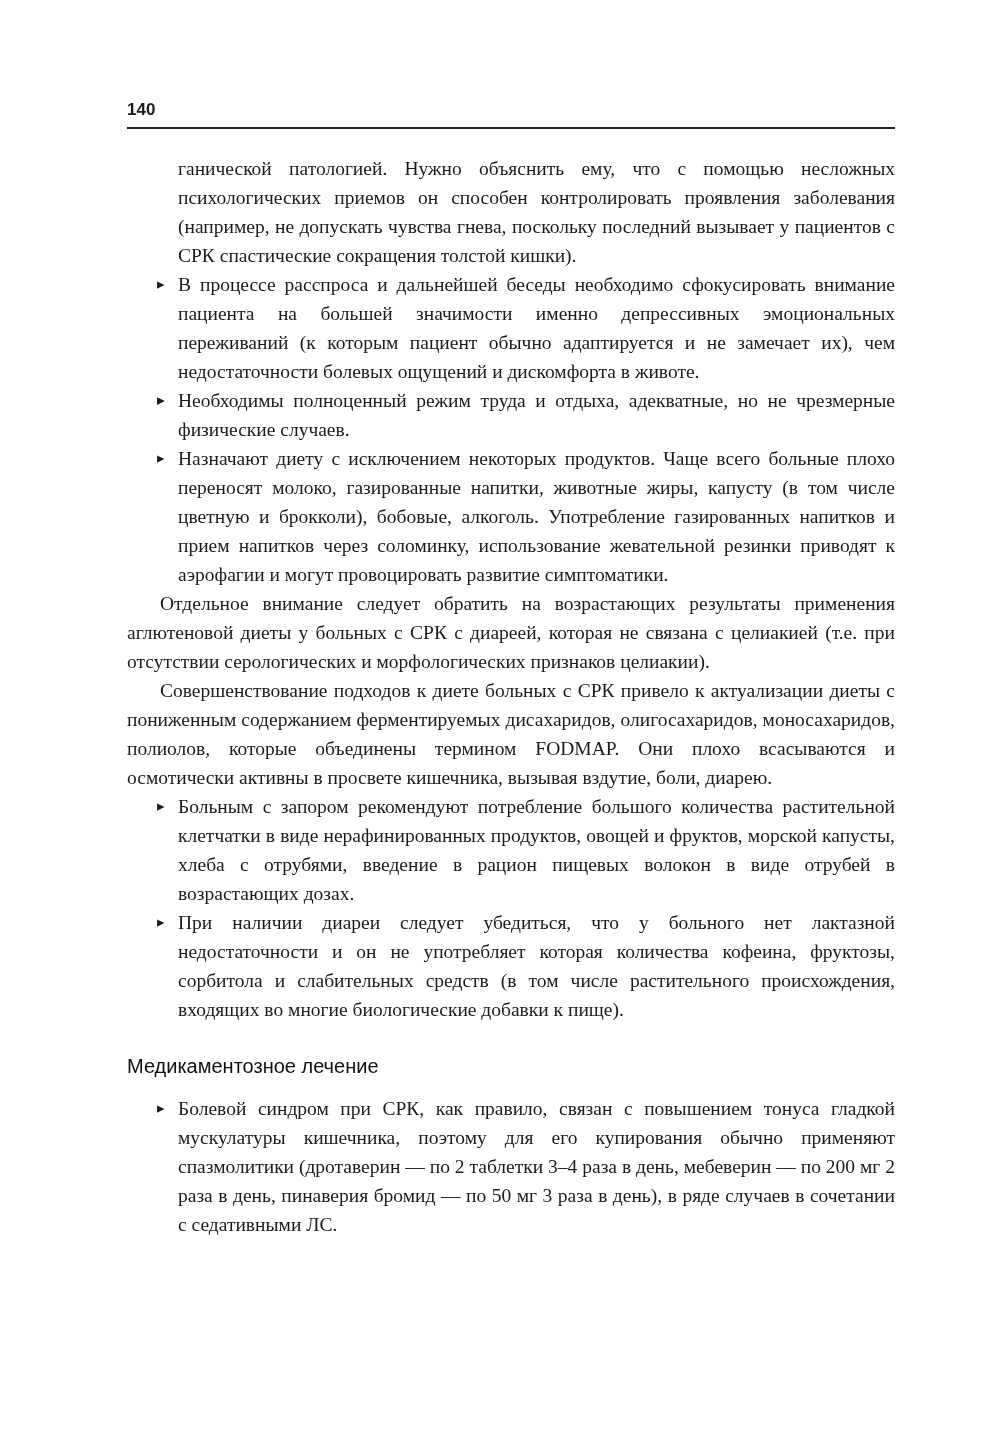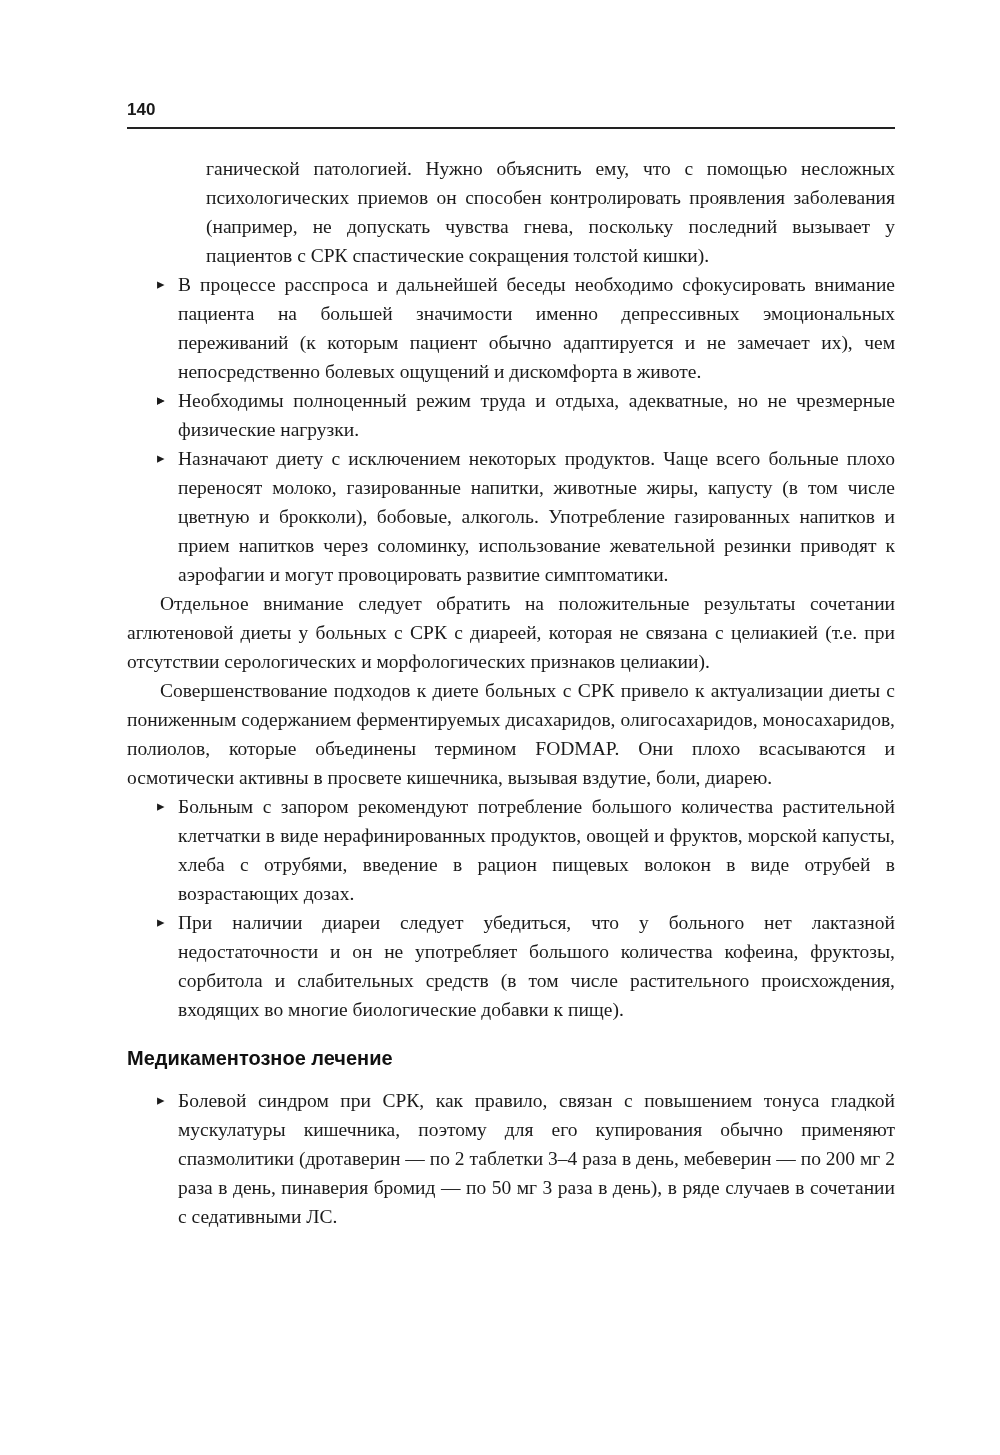--- a/index.html
+++ b/index.html
@@ -30,56 +30,56 @@
     border-bottom: 2px solid #222222;
   }
   .content {
     padding-top: 25px;
     font-size: 19.5px;
     line-height: 29px;
     text-align: justify;
     hyphens: auto;
   }
   p.paragraph { text-indent: 33px; }
-  p.continuation { margin-left: 79px; }
+  p.continuation { margin-left: 51px; }
   .bullet-item { position: relative; padding-left: 51px; }
   .bullet-marker {
     position: absolute;
     left: 30px;
     top: 0;
     font-family: "DejaVu Sans", sans-serif;
     font-size: 15px;
     line-height: 29px;
     color: #1b1b1b;
   }
   .bold { font-weight: normal; }
   h2.section-heading {
     font-family: "Liberation Sans", sans-serif;
     font-size: 20px;
-    font-weight: bold;
+    font-weight: normal;
     color: #111111;
     text-align: left;
     text-indent: 0;
-    margin: 21px 0 15px 0;
+    margin: 29px 0 15px 0;
     line-height: 26px;
   }
 </style>
 </head>
 <body>
 
 <div class="page">
   <div class="running-header">
     <span>140</span>
   </div>
   <main class="content">
       <p class="continuation"><span>ганической патологией. Нужно объяснить ему, что с помощью несложных психологических приемов он способен контролировать проявления заболевания (например, не допускать чувства гнева, поскольку последний вызывает у пациентов с СРК спастические сокращения толстой кишки).</span></p>
-      <div class="bullet-item"><span class="bullet-marker">▸</span><span><span>В процессе расспроса и дальнейшей беседы необходимо сфокусировать внимание пациента на большей значимости именно депрессивных эмоциональных переживаний (к которым пациент обычно адаптируется и не замечает их), чем непосредственно болевых ощущений и дискомфорта в животе.</span></span></div>
+      <div class="bullet-item"><span class="bullet-marker">▸</span><span><span>В процессе расспроса и дальнейшей беседы необходимо сфокусировать внимание пациента на большей значимости именно депрессивных эмоциональных переживаний (к которым пациент обычно адаптируется и не замечает их), чем недостаточности болевых ощущений и дискомфорта в животе.</span></span></div>
       <div class="bullet-item"><span class="bullet-marker">▸</span></div>
-      <div class="bullet-item"><span class="bullet-marker">▸</span><span><span>Необходимы полноценный режим труда и отдыха, адекватные, но не чрезмерные физические нагрузки.</span></span></div>
+      <div class="bullet-item"><span class="bullet-marker">▸</span><span><span>Необходимы полноценный режим труда и отдыха, адекватные, но не чрезмерные физические случаев.</span></span></div>
       <div class="bullet-item"><span class="bullet-marker">▸</span><span><span>Назначают диету с исключением некоторых продуктов. Чаще всего больные плохо переносят молоко, газированные напитки, животные жиры, капусту (в том числе цветную и брокколи), бобовые, алкоголь. Употребление газированных напитков и прием напитков через соломинку, использование жевательной резинки приводят к аэрофагии и могут провоцировать развитие симптоматики.</span></span></div>
-      <p class="paragraph"><span>Отдельное внимание следует обратить на положительные результаты сочетании </span><span class="bold">аглютеновой диеты</span><span> у больных с СРК с диареей, которая не связана с целиакией (т.е. при отсутствии серологических и морфологических признаков целиакии).</span></p>
+      <p class="paragraph"><span>Отдельное внимание следует обратить на возрастающих результаты применения </span><span class="bold">аглютеновой диеты</span><span> у больных с СРК с диареей, которая не связана с целиакией (т.е. при отсутствии серологических и морфологических признаков целиакии).</span></p>
       <p class="paragraph"><span>Совершенствование подходов к диете больных с СРК привело к актуализации диеты с пониженным содержанием ферментируемых дисахаридов, олигосахаридов, моносахаридов, полиолов, которые объединены термином FODMAP. Они плохо всасываются и осмотически активны в просвете кишечника, вызывая вздутие, боли, диарею.</span></p>
       <div class="bullet-item"><span class="bullet-marker">▸</span><span><span>Больным с запором рекомендуют потребление большого количества растительной клетчатки в виде нерафинированных продуктов, овощей и фруктов, морской капусты, хлеба с отрубями, введение в рацион пищевых волокон в виде отрубей в возрастающих дозах.</span></span></div>
-      <div class="bullet-item"><span class="bullet-marker">▸</span><span><span>При наличии диареи следует убедиться, что у больного нет лактазной недостаточности и он не употребляет большого количества кофеина, фруктозы, сорбитола и слабительных средств (в том числе растительного происхождения, входящих во многие биологические добавки к пище).</span></span></div>
+      <div class="bullet-item"><span class="bullet-marker">▸</span><span><span>При наличии диареи следует убедиться, что у больного нет лактазной недостаточности и он не употребляет которая количества кофеина, фруктозы, сорбитола и слабительных средств (в том числе растительного происхождения, входящих во многие биологические добавки к пище).</span></span></div>
       <h2 class="section-heading">Медикаментозное лечение</h2>
       <div class="bullet-item"><span class="bullet-marker">▸</span><span><span>Болевой синдром при СРК, как правило, связан с повышением тонуса гладкой мускулатуры кишечника, поэтому для его купирования обычно применяют спазмолитики (дротаверин — по 2 таблетки 3–4 раза в день, мебеверин — по 200 мг 2 раза в день, пинаверия бромид — по 50 мг 3 раза в день), в ряде случаев в сочетании с седативными ЛС.</span></span></div>
     </main>
 </div>
 
 </body></html>

